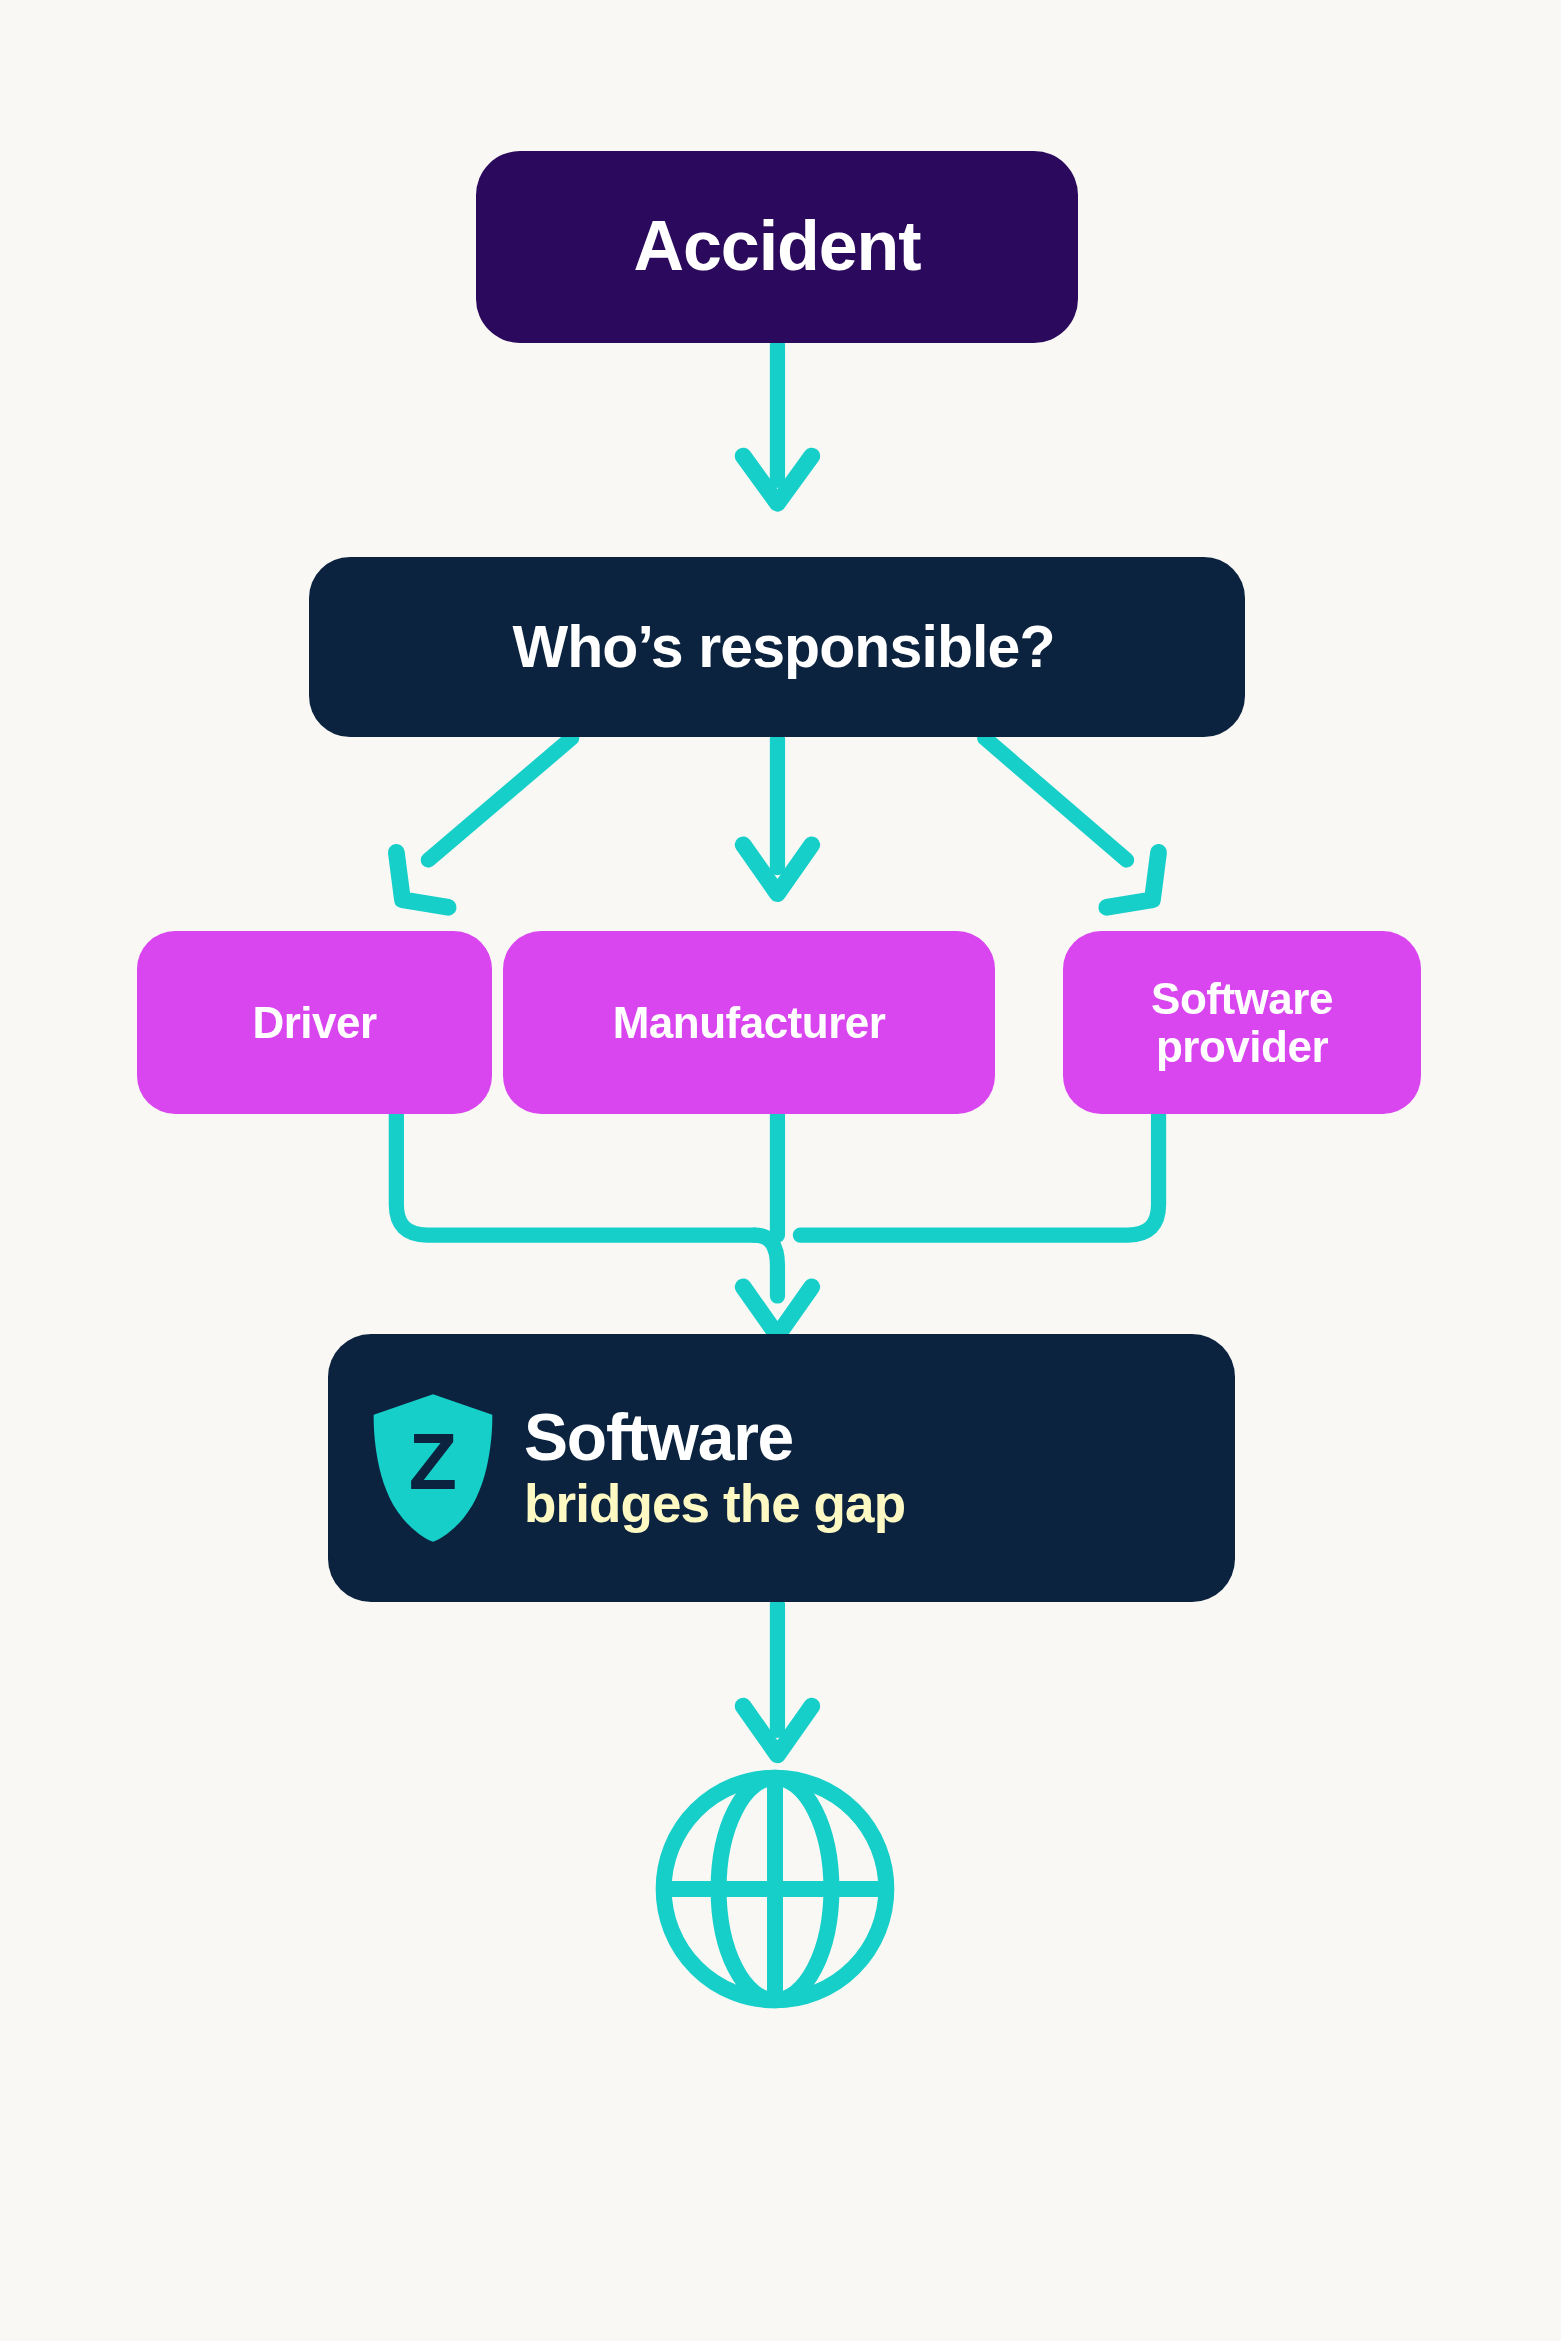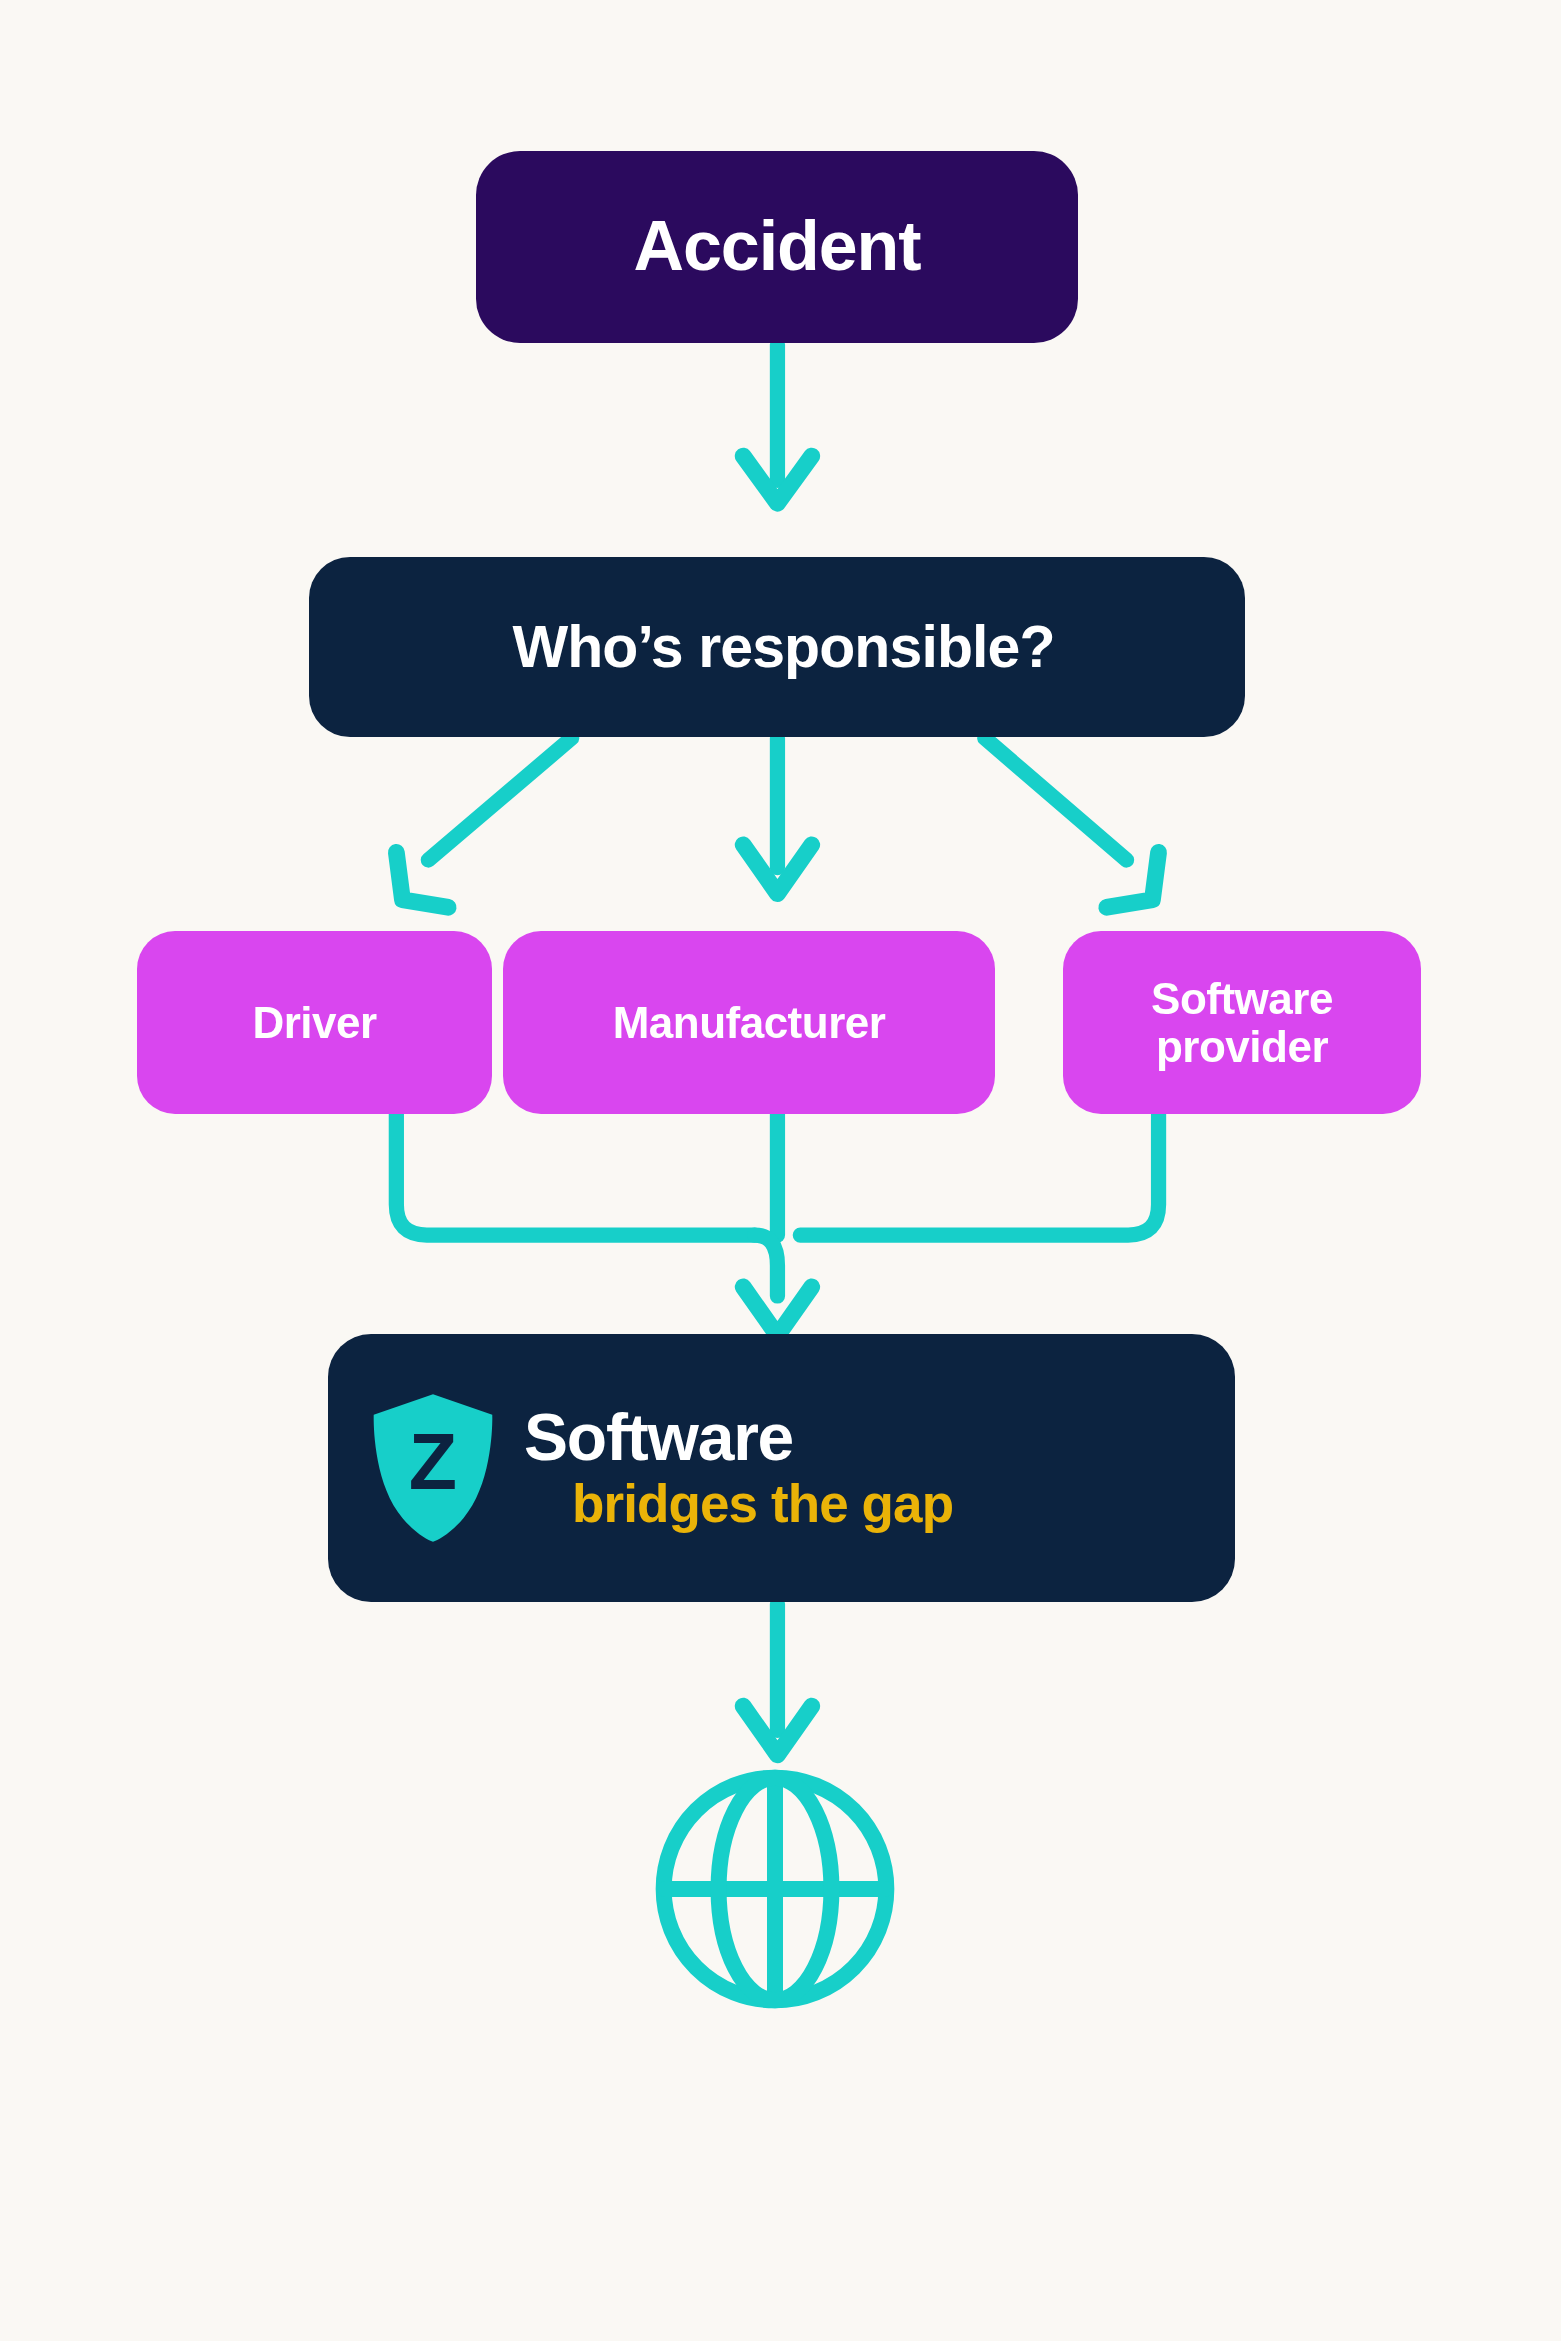--- a/index.html
+++ b/index.html
@@ -125,23 +125,22 @@
     font-weight: 700;
     letter-spacing: -1.2px;
     line-height: 1.0;
     color: #ffffff;
   }
   #insurance-subtitle {
     font-size: 53px;
     font-weight: 700;
     letter-spacing: -0.9px;
     line-height: 1.06;
-    color: #eab308;
+    color: #fef9c3;
     margin-top: 6.1px;
-    margin-left: 48px;
   }
 
   
   #globe-icon {
     position: absolute;
     left: 653px;
     top: 1767px;
     width: 244px;
     height: 244px;
     z-index: 2;

